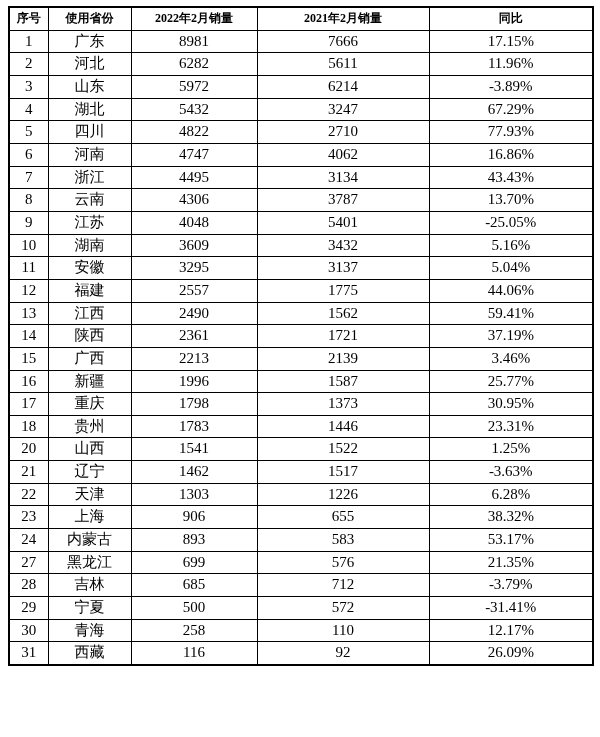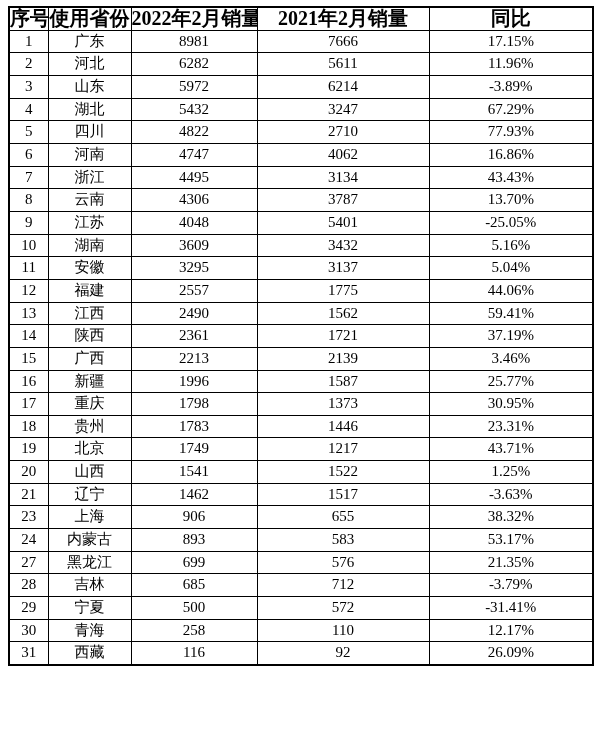--- a/index.html
+++ b/index.html
@@ -28,21 +28,21 @@
     vertical-align: middle;
     height: 21.65px;
     line-height: 21.65px;
     padding: 0;
     font-size: 15px;
     white-space: nowrap;
     overflow: hidden;
   }
   table.sales-table th {
     font-weight: bold;
-    font-size: 20px;
+    font-size: 12px;
   }
   table.sales-table td {
     font-weight: normal;
   }
 </style>
 </head>
 <body>
 
 <table class="sales-table">
   <colgroup>
@@ -182,41 +182,41 @@
         <td>30.95%</td>
       </tr>
       <tr>
         <td>18</td>
         <td>贵州</td>
         <td>1783</td>
         <td>1446</td>
         <td>23.31%</td>
       </tr>
       <tr>
-        <td>19</td>
-        <td>北京</td>
-        <td>1749</td>
-        <td>1217</td>
-        <td>43.71%</td>
-      </tr>
-      <tr>
         <td>20</td>
         <td>山西</td>
         <td>1541</td>
         <td>1522</td>
         <td>1.25%</td>
       </tr>
       <tr>
         <td>21</td>
         <td>辽宁</td>
         <td>1462</td>
         <td>1517</td>
         <td>-3.63%</td>
       </tr>
       <tr>
+        <td>22</td>
+        <td>天津</td>
+        <td>1303</td>
+        <td>1226</td>
+        <td>6.28%</td>
+      </tr>
+      <tr>
         <td>23</td>
         <td>上海</td>
         <td>906</td>
         <td>655</td>
         <td>38.32%</td>
       </tr>
       <tr>
         <td>24</td>
         <td>内蒙古</td>
         <td>893</td>

